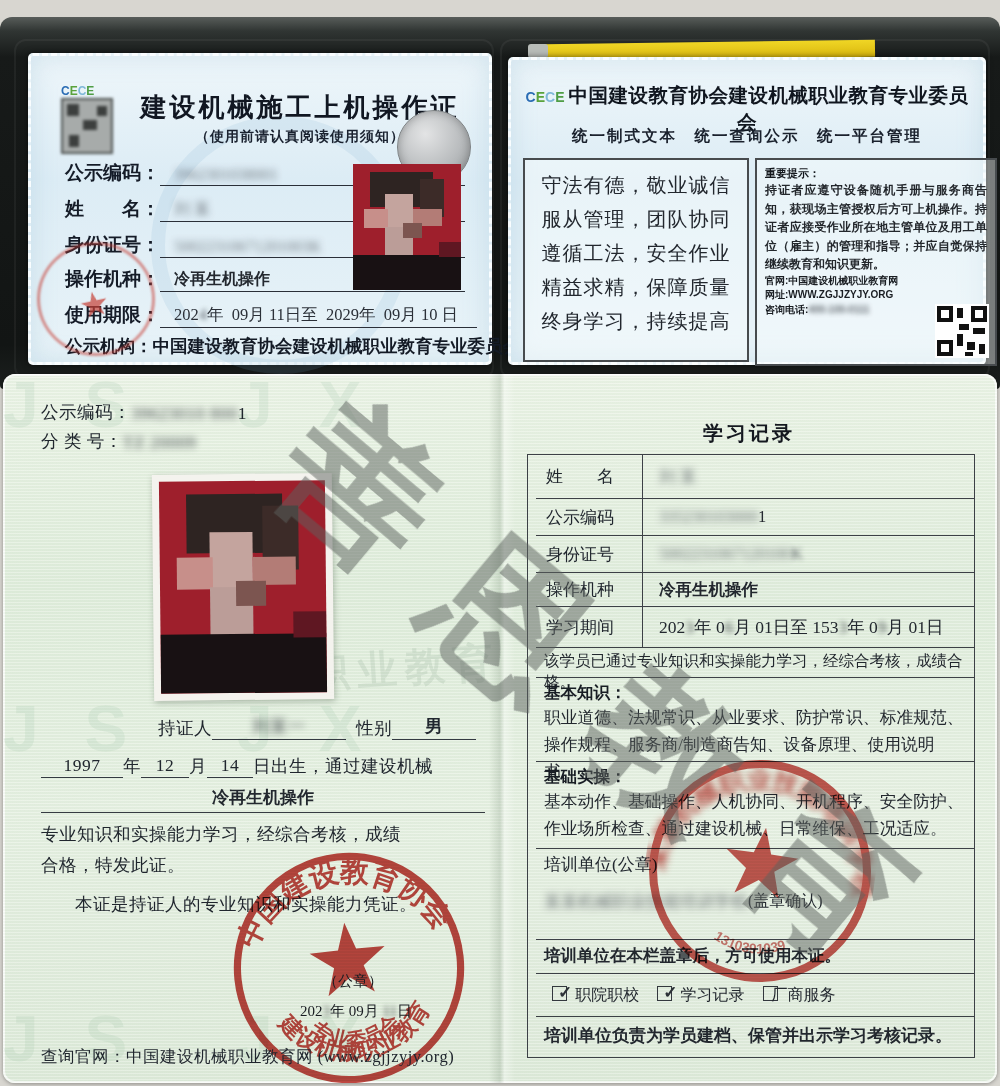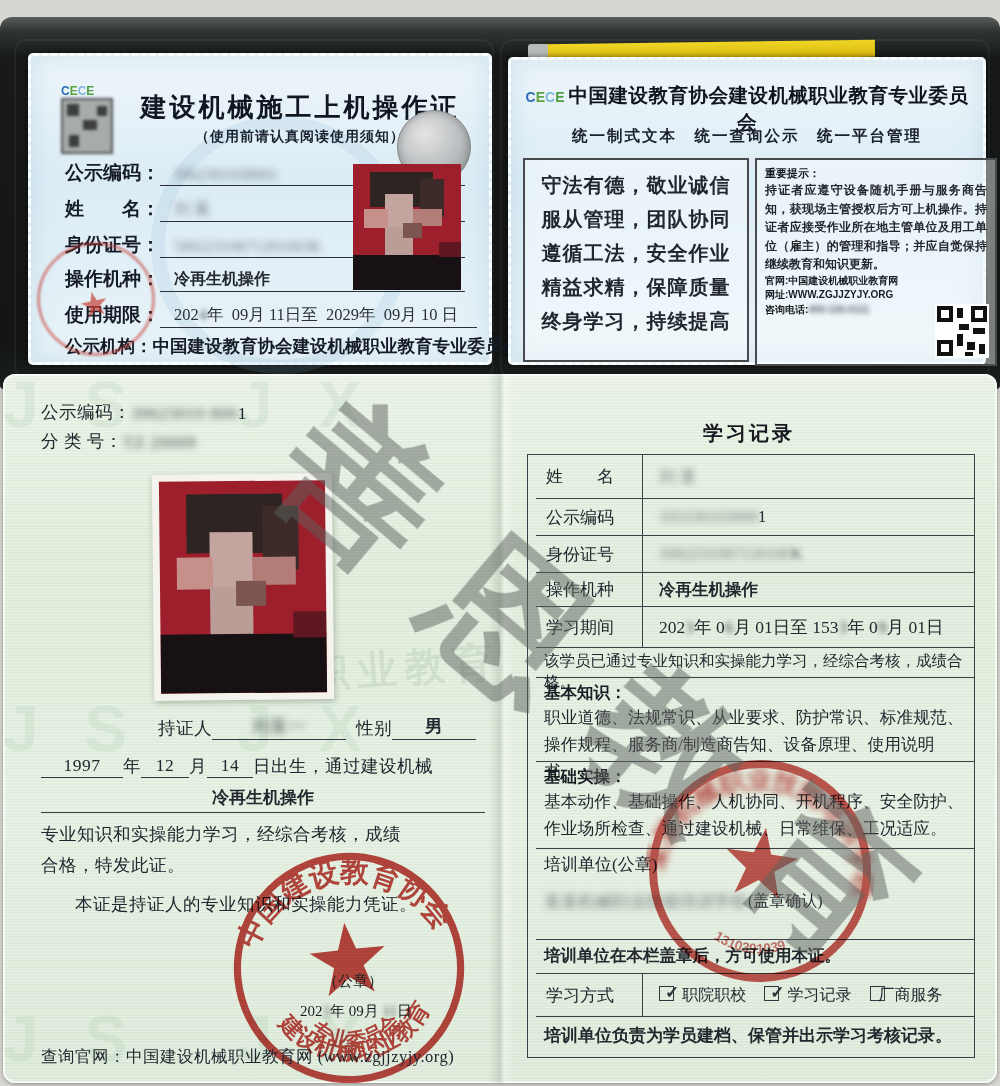--- a/index.html
+++ b/index.html
@@ -47,21 +47,21 @@
   .px-dark{left:46%;top:47%;width:18%;height:12%;background:#7c5550;}
   .px-body{left:0;top:72%;width:100%;height:28%;background:#181113;}
   .px-sh{left:80%;top:62%;width:20%;height:12%;background:#5f1722;}
 
   .ring{border-radius:50%;border:3px solid rgba(198,62,52,.55);filter:blur(1px);}
   .mini-star{color:rgba(198,62,52,.7);font-size:34px;filter:blur(.6px);}
 
   .ititle{font-size:19.5px;font-weight:bold;color:#10161f;letter-spacing:.5px;}
   .itag{font-size:15.5px;font-weight:bold;color:#1a212d;letter-spacing:2px;}
   .ibox{position:absolute;border:2px solid #474b4e;background:rgba(248,252,253,.45);}
-  .motto{font-size:20px;font-weight:bold;color:#22272e;line-height:34px;text-align:center;
+  .motto{font-size:20px;font-weight:normal;color:#22272e;line-height:34px;text-align:center;
          letter-spacing:1px;}
   .ntitle{font-size:11px;font-weight:bold;color:#14181d;}
   .nbody{font-size:12px;font-weight:bold;color:#23272c;line-height:18.5px;text-align:justify;}
   .nsite{font-size:10px;font-weight:bold;color:#191d22;line-height:14.5px;}
   .ystrip{background:linear-gradient(180deg,#f0d625,#d9b70e);transform:rotate(-.8deg);}
 
   
   .spread{position:absolute;left:3px;top:374px;width:994px;height:709px;border-radius:12px;
           background:linear-gradient(180deg,#ecf4e7,#e1eedd 30%,#e7f1e3 62%,#dfebdb);
           box-shadow:inset 0 0 0 2px rgba(255,255,255,.8),0 1px 4px rgba(0,0,0,.35);overflow:hidden;}
@@ -358,21 +358,20 @@
           <div style="margin-top:14px;display:flex;justify-content:space-between;align-items:center;">
             <span class="redact" style="font-size:17px;">某某机械职业技能培训学校</span>
             <span style="font-size:16px;color:#22272e;">(盖章确认)</span>
           </div>
         </div>
       </div>
       <div class="tr2" style="height:33px;">
         <div class="full" style="font-weight:bold;padding-top:5px;">培训单位在本栏盖章后，方可使用本证。</div>
       </div>
       <div class="tr2" style="height:42px;">
-        <div class="th">学习方式</div>
         <div class="td">
           <span class="cgroup"><span class="cbx"></span><span class="tick">✓</span><span>职院职校</span></span>
           <span class="cgroup"><span class="cbx"></span><span class="tick">✓</span><span>学习记录</span></span>
           <span class="cgroup"><span class="cbx"></span><span class="tick"></span><span>厂商服务</span></span>
         </div>
       </div>
       <div class="tr2" style="height:40px;">
         <div class="full" style="font-weight:bold;font-size:17px;padding-top:7px;">培训单位负责为学员建档、保管并出示学习考核记录。</div>
       </div>
     </div>

